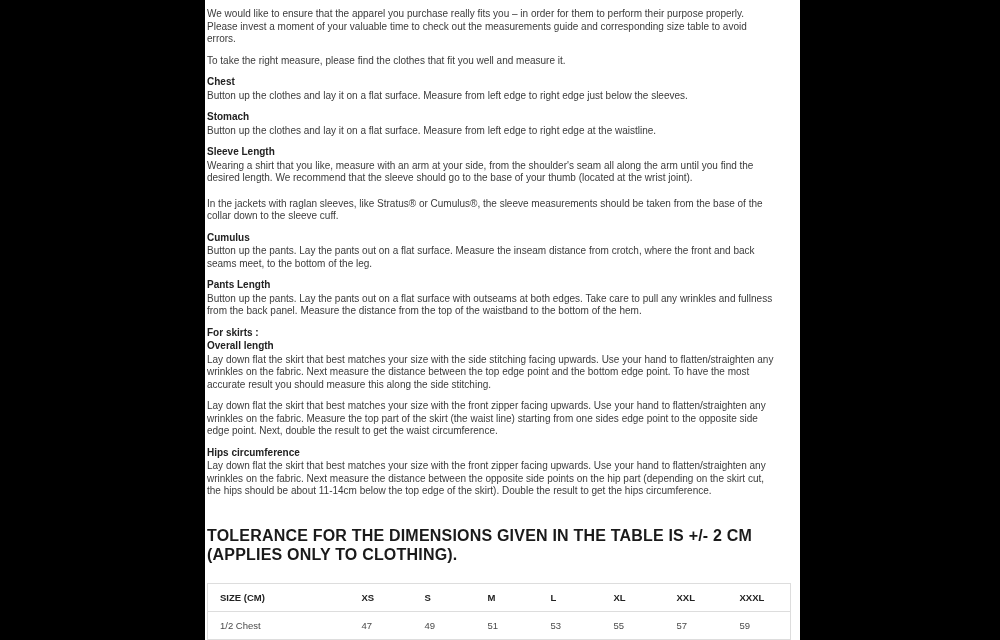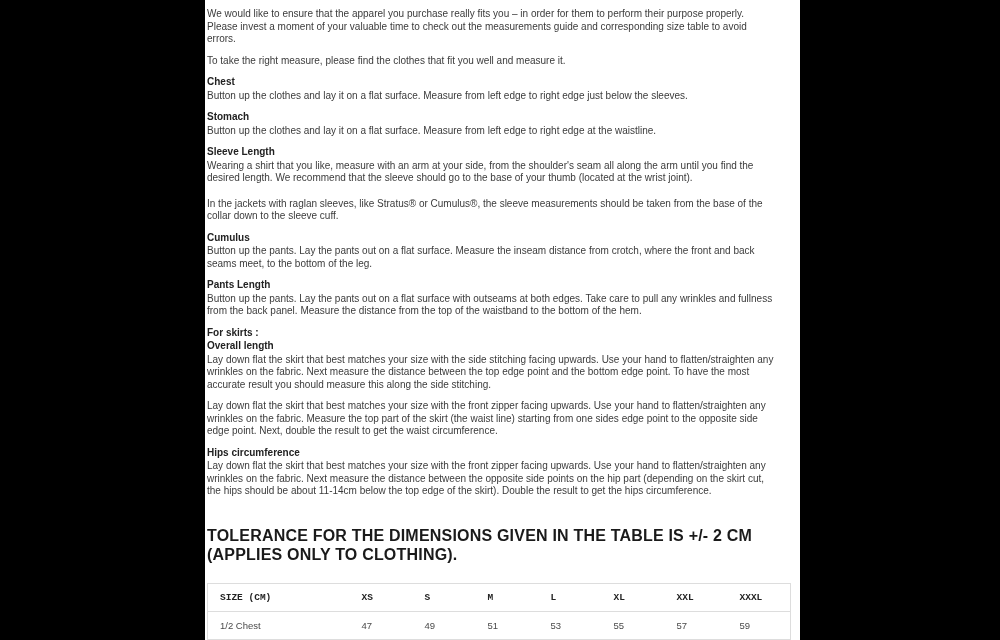--- a/index.html
+++ b/index.html
@@ -53,21 +53,20 @@
     text-align: left;
     padding: 8px 12px;
     font-size: 9.5px;
     color: #4a4a4a;
     overflow: hidden;
     white-space: nowrap;
   }
   table.size-table th {
     font-weight: bold;
     color: #222222;
-    font-family: Liberation Mono, monospace;
   }
   table.size-table col.label-col { width: 142px; }
   table.size-table col.size-col { width: 63px; }
 </style>
 </head>
 <body>
 
 <div class="content">
 
   <p class="para">We would like to ensure that the apparel you purchase really fits you – in order for them to perform their purpose properly. Please invest a moment of your valuable time to check out the measurements guide and corresponding size table to avoid errors.</p>

